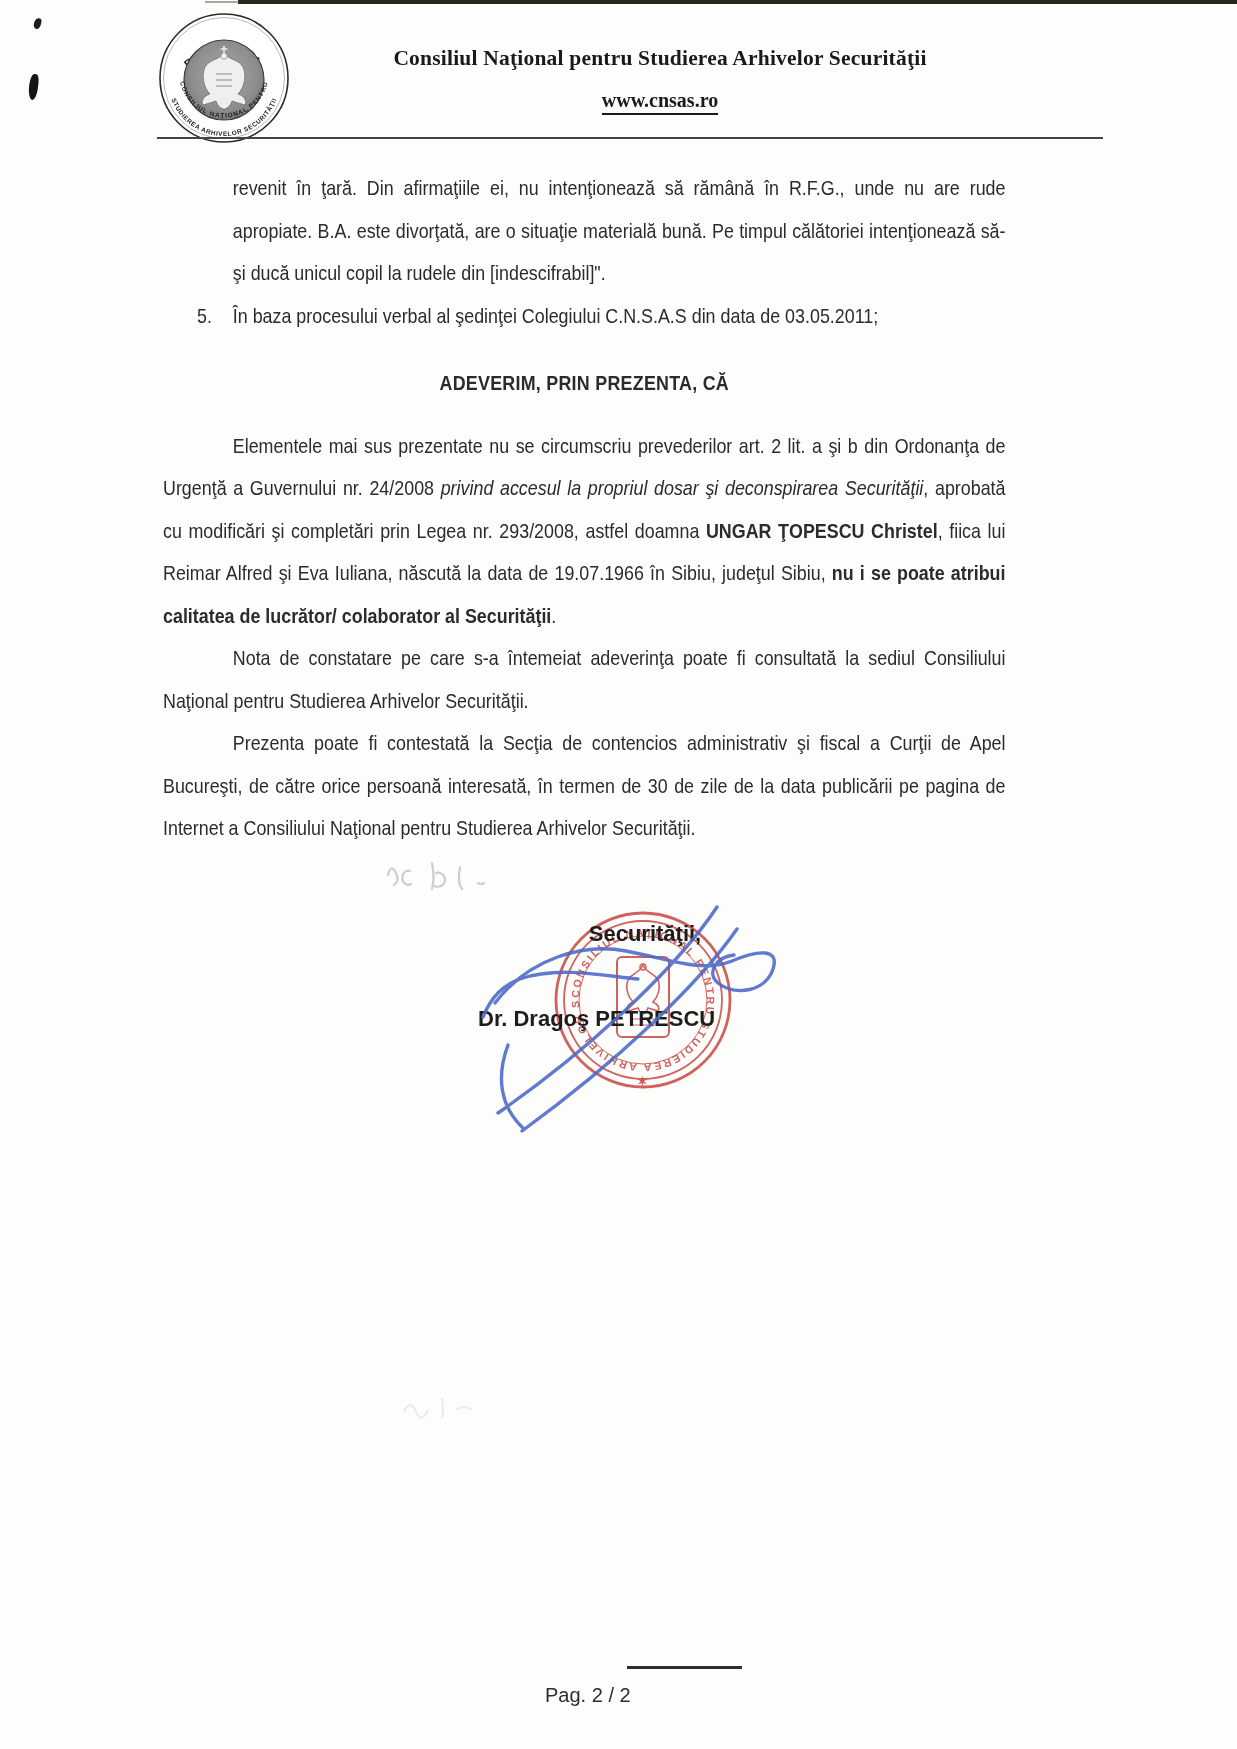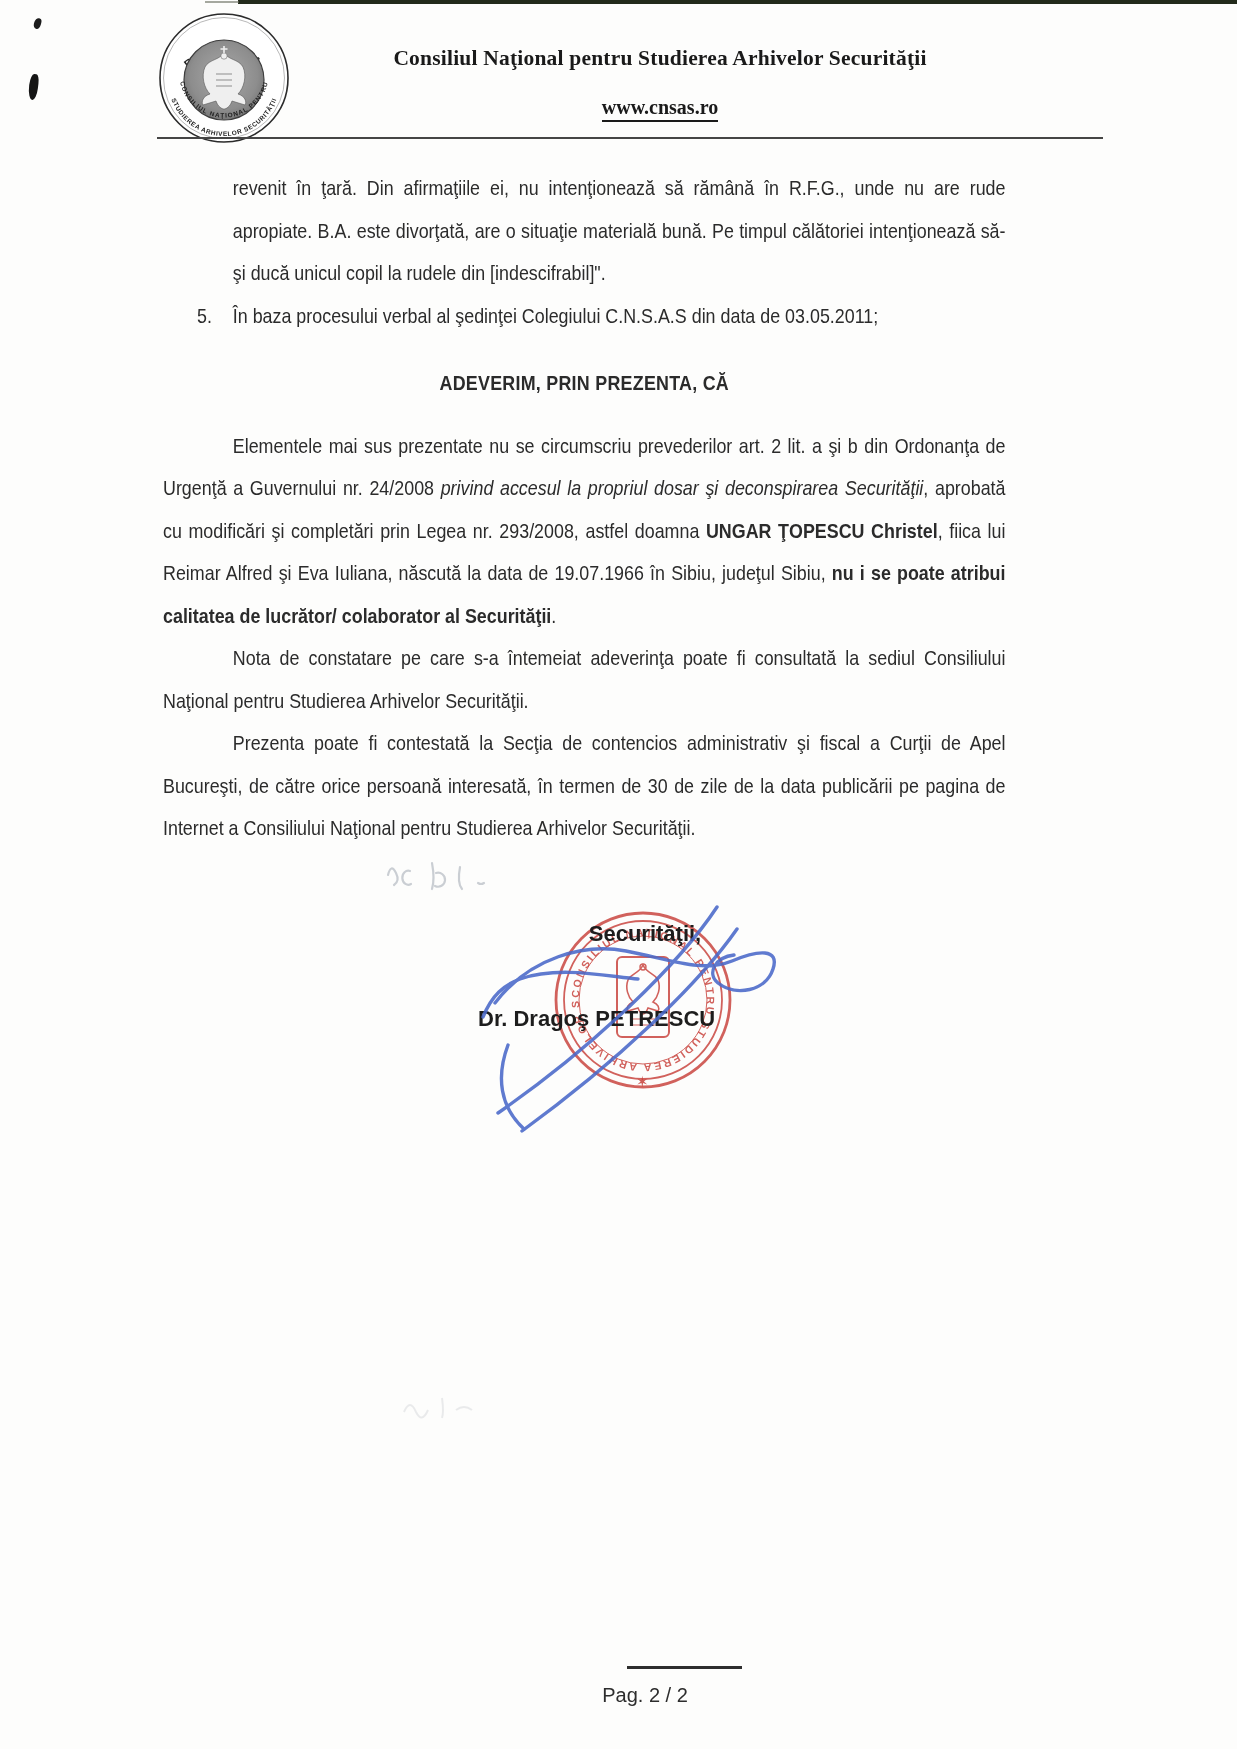--- a/index.html
+++ b/index.html
@@ -9,21 +9,21 @@
   }
   
   .scan-top-line{position:absolute;left:238px;right:0;top:0;height:4px;background:#232a1b;}
   .scan-top-line2{position:absolute;left:205px;top:1px;width:34px;height:2px;background:#6a6f60;opacity:.6;}
   .speck1{position:absolute;left:34px;top:18px;width:7px;height:11px;background:#1c1c1c;border-radius:60% 40% 50% 50%;transform:rotate(14deg);}
   .speck2{position:absolute;left:29px;top:74px;width:9px;height:26px;background:#151515;border-radius:55% 45% 60% 70%;transform:rotate(7deg);}
   
   .logo{position:absolute;left:154px;top:12px;width:140px;height:136px;}
   .header-text{position:absolute;left:310px;top:46px;width:700px;text-align:center;font-family:"Liberation Serif",serif;color:#1a1a1a;}
   .org-name{font-size:21.5px;font-weight:700;letter-spacing:.2px;}
-  .website{display:inline-block;margin-top:7px;font-size:20px;font-weight:700;border-bottom:2.2px solid #1a1a1a;padding-bottom:1px;text-align:center;}
+  .website{display:inline-block;font-size:20px;font-weight:700;border-bottom:2.2px solid #1a1a1a;padding-bottom:1px;text-align:center;}
   .header-rule{position:absolute;left:157px;top:137px;width:946px;height:2px;background:#454545;}
   
   .body{position:absolute;left:163px;top:167px;width:990px;transform:scaleX(0.851);transform-origin:left top;
         font-size:21px;line-height:42.5px;text-align:justify;}
   .quote{margin:0;padding-left:82px;}
   .item{display:flex;margin:0;padding-left:40px;}
   .item .num{flex:0 0 42px;}
   .item .txt{flex:1;}
   .heading{margin:25px 0 20px;font-weight:700;text-align:center;letter-spacing:.3px;}
   .para{margin:0;text-indent:82px;}
@@ -33,21 +33,21 @@
   .sig-block{position:absolute;left:380px;top:845px;width:430px;height:300px;}
   .sig-block svg{position:absolute;left:0;top:0;}
   .stamp-svg{z-index:1;}
   .sig-title{position:absolute;z-index:2;left:100px;top:76px;width:330px;text-align:center;font-size:22px;font-weight:700;color:#1d1d1d;}
   .sig-name{position:absolute;z-index:2;left:98px;top:161px;width:334px;text-align:left;font-size:22px;font-weight:700;color:#1d1d1d;}
   .scribble-svg{z-index:3;pointer-events:none;}
   .pencil{position:absolute;left:12px;top:2px;width:110px;height:50px;opacity:.45;filter:blur(.5px);z-index:0;}
   .pencil2{position:absolute;left:398px;top:1388px;width:90px;height:34px;opacity:.13;filter:blur(.6px);}
   
   .footer-rule{position:absolute;left:627px;top:1666px;width:115px;height:2.5px;background:#2e2e2e;}
-  .page-label{position:absolute;left:545px;top:1684px;width:200px;text-align:center;font-size:20px;color:#2d2d2d;}
+  .page-label{position:absolute;left:545px;top:1684px;width:200px;text-align:left;font-size:20px;color:#2d2d2d;}
 </style>
 </head>
 <body>
 
 <div class="page">
 
   <div class="scan-top-line"></div>
   <div class="scan-top-line2"></div>
   <div class="speck1"></div>
   <div class="speck2"></div>

